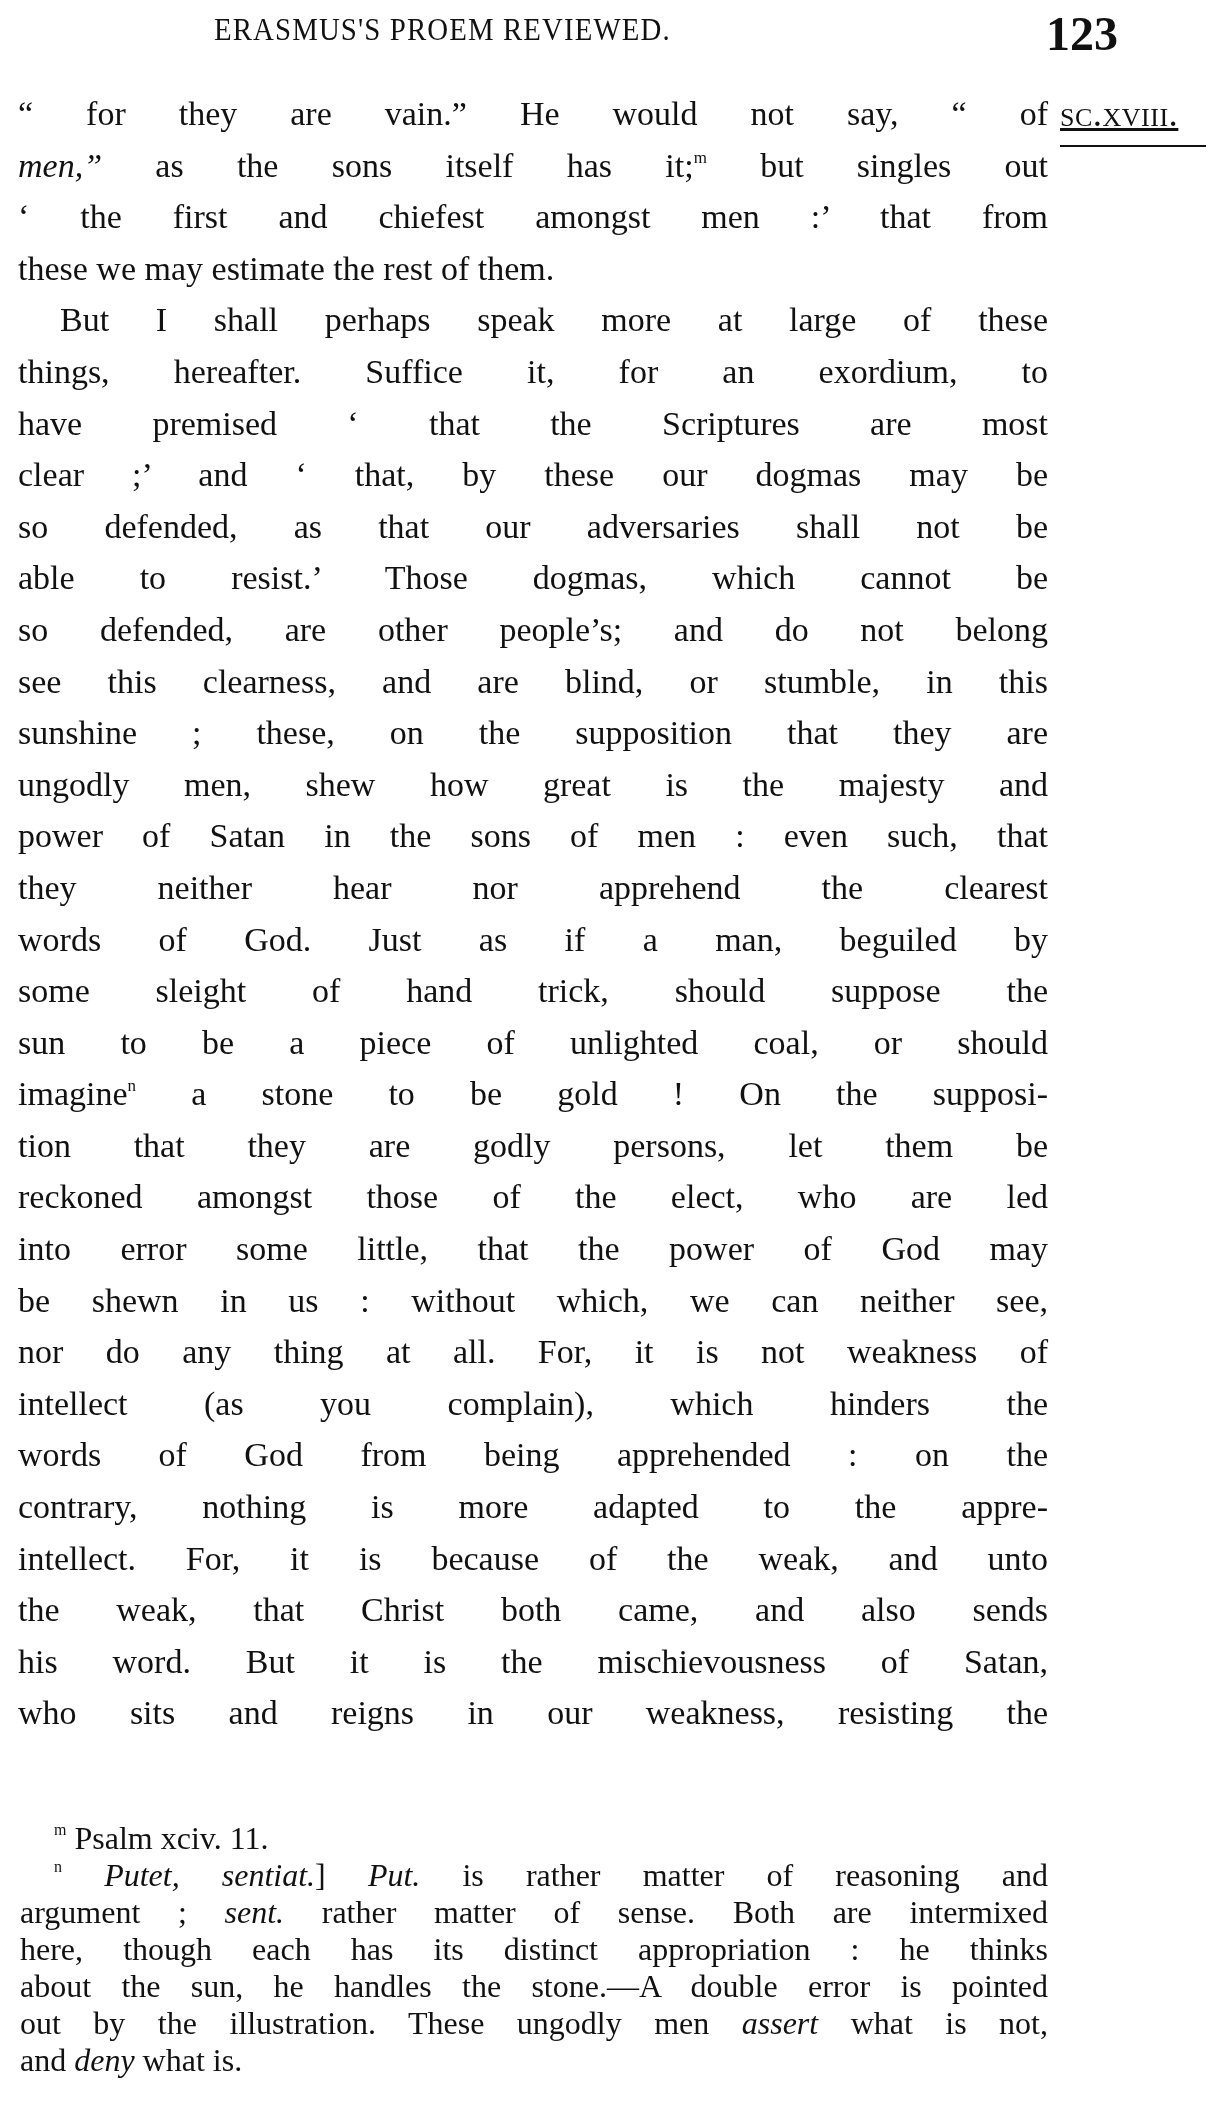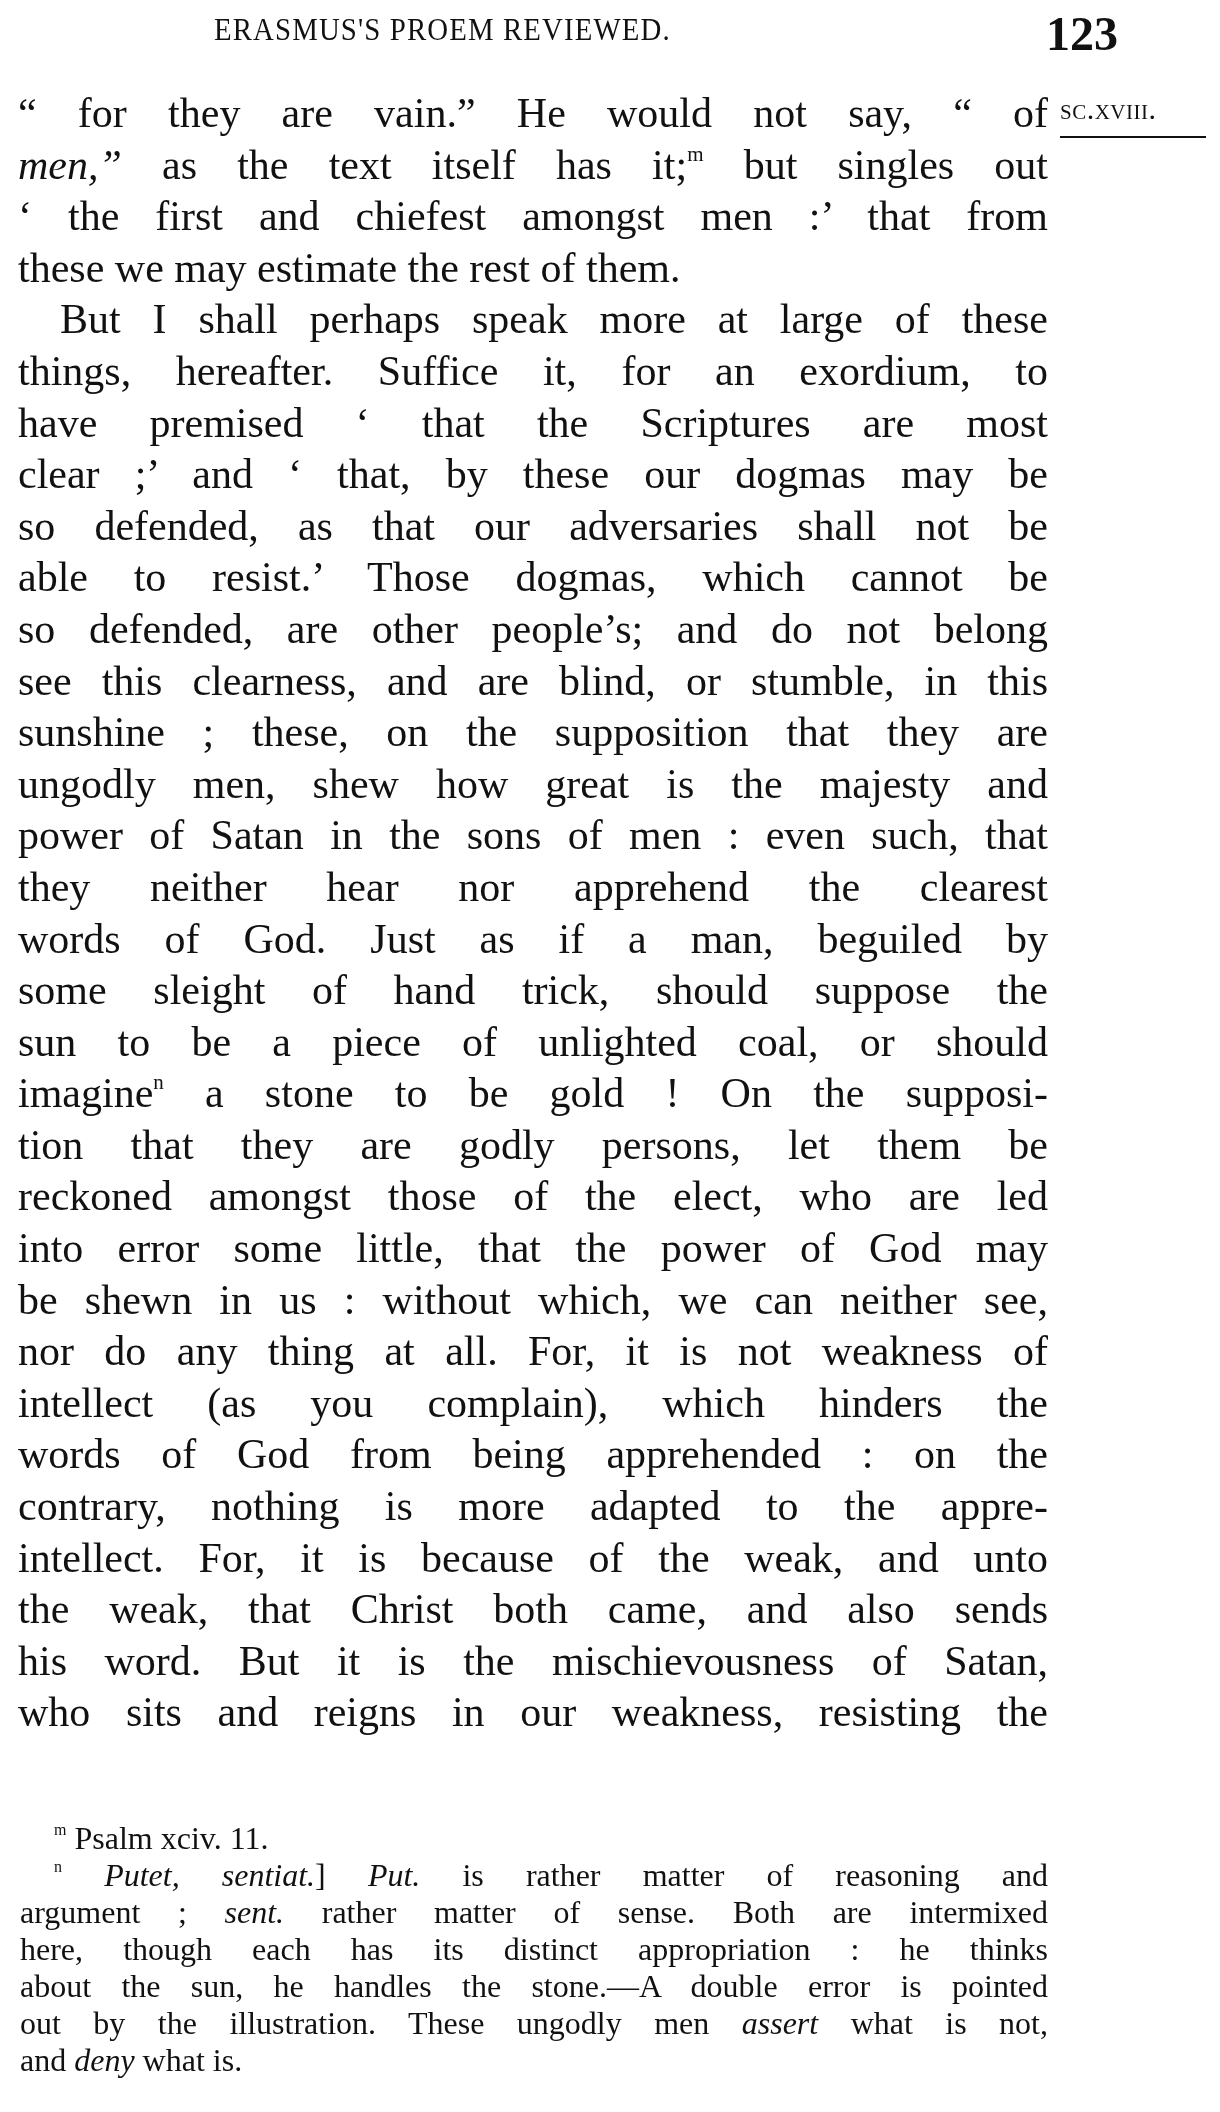--- a/index.html
+++ b/index.html
@@ -1,25 +1,25 @@
 <!DOCTYPE html>
 <html><head>
 <meta charset="utf-8">
 <style>
   html, body { margin:0; padding:0; background:#ffffff; }
   body { width:1220px; height:2112px; position:relative; overflow:hidden; color:#111; font-family:"Liberation Serif", "DejaVu Serif", serif; }
   .running-head { position:absolute; top:8px; left:0; width:1124px; height:40px; }
   .head-title { position:absolute; left:214px; top:4px; font-size:31px; letter-spacing:1.2px; transform:scaleX(0.93); transform-origin:left top; white-space:nowrap; }
   .page-num { position:absolute; right:6px; top:-2px; font-size:48px; font-weight:bold; }
   .body-text { position:absolute; left:18px; top:88px; width:1030px; }
-  .line { font-size:42px; line-height:51.6px; height:51.6px; text-align:justify; text-align-last:justify; white-space:nowrap; overflow:visible; }
+  .line { font-size:34px; line-height:51.6px; height:51.6px; text-align:justify; text-align-last:justify; white-space:nowrap; overflow:visible; }
   .line.last { text-align-last:left; }
   .line.indent { padding-left:42px; }
   .sidenote { position:absolute; left:1060px; top:92px; width:152px; }
-  .side-label { font-size:30px; font-variant:small-caps; letter-spacing:0.5px; white-space:nowrap; }
+  .side-label { font-size:37px; font-variant:small-caps; letter-spacing:0.5px; white-space:nowrap;text-decoration:underline; }
   .side-rule { margin-top:10px; height:2px; background:#111; width:146px; }
   .footnotes { position:absolute; left:20px; top:1820px; width:1028px; }
   .fn-line { font-size:32px; line-height:37px; height:37px; text-align:justify; text-align-last:justify; white-space:nowrap; }
   .fn-line.last { text-align-last:left; }
   .fn-line.indent { padding-left:34px; }
   sup { font-size:0.5em; vertical-align:0.85em; line-height:0; }
   em { font-style:italic; }
 </style>
 </head>
 <body>
@@ -29,21 +29,21 @@
   <div class="page-num">123</div>
 </div>
 
 <div class="sidenote">
   <div class="side-label">sc.xviii.</div>
   <div class="side-rule"></div>
 </div>
 
 <div class="body-text" id="body-text">
     <div class="line"><span>“ for they are vain.” He would not say, “ of</span></div>
-    <div class="line"><em>men,”</em><span> as the text itself has it;</span><sup>m</sup><span> but singles out</span></div>
+    <div class="line"><em>men,”</em><span> as the sons itself has it;</span><sup>m</sup><span> but singles out</span></div>
     <div class="line"><span>‘ the first and chiefest amongst men :’ that from</span></div>
     <div class="line last"><span>these we may estimate the rest of them.</span></div>
     <div class="line indent"><span>But I shall perhaps speak more at large of these</span></div>
     <div class="line"><span>things, hereafter. Suffice it, for an exordium, to</span></div>
     <div class="line"><span>have premised ‘ that the Scriptures are most</span></div>
     <div class="line"><span>clear ;’ and ‘ that, by these our dogmas may be</span></div>
     <div class="line"><span>so defended, as that our adversaries shall not be</span></div>
     <div class="line"><span>able to resist.’ Those dogmas, which cannot be</span></div>
     <div class="line"><span>so defended, are other people’s; and do not belong</span></div>
     <div class="line"><span>see this clearness, and are blind, or stumble, in this</span></div>

